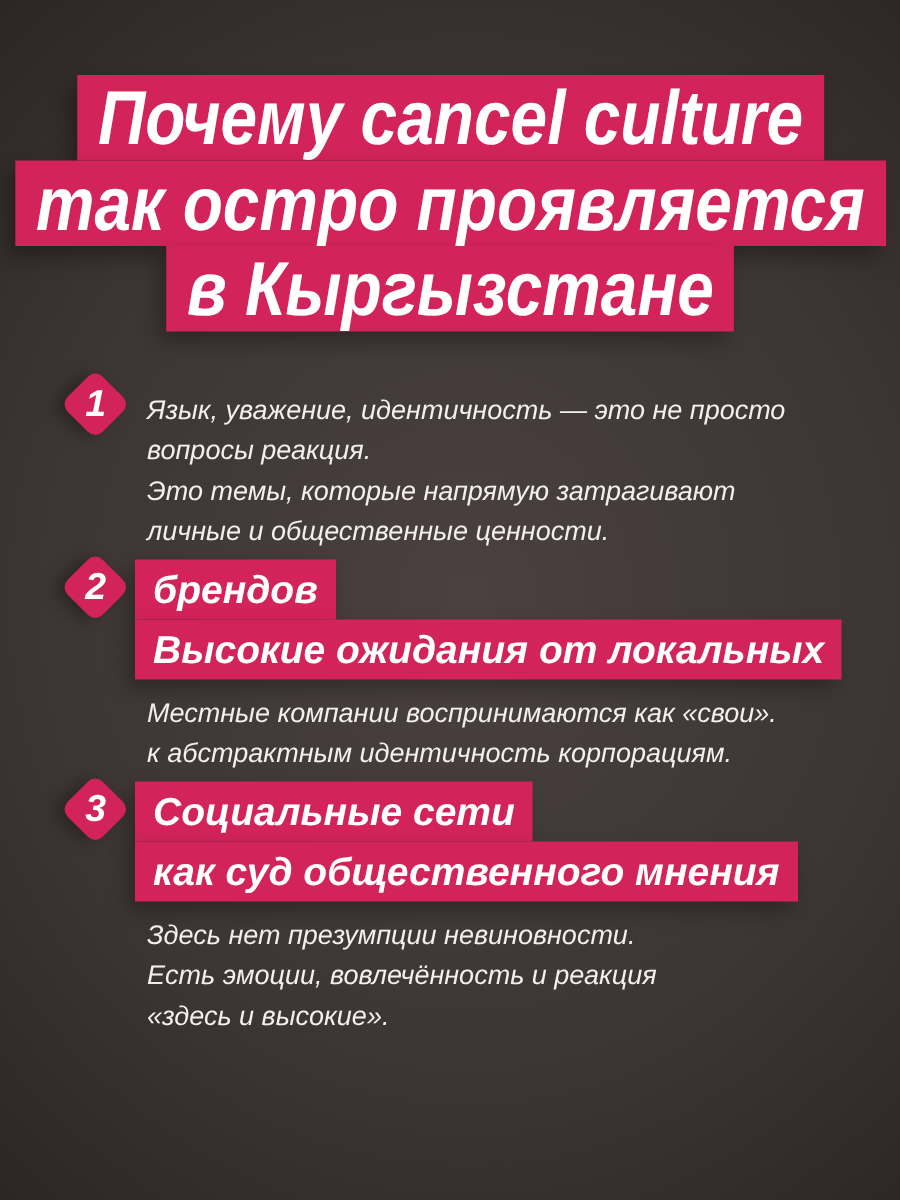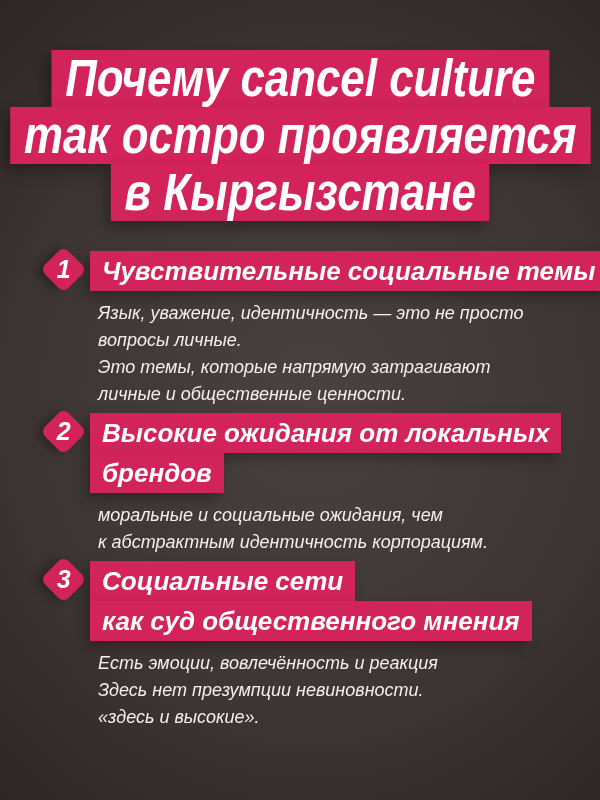--- a/index.html
+++ b/index.html
@@ -76,51 +76,46 @@
     </div>
   </header>
 
   <section class="section first">
     <div class="badge-col">
       <div class="badge">
         <span class="badge-num">1</span>
       </div>
     </div>
     <div class="content-col">
-      <h2>
-        <div class="heading-row">
-          <span class="heading-line">Чувствительные социальные темы</span>
-        </div>
-      </h2>
       <div class="body">
         <span class="body-line">Язык, уважение, идентичность — это не просто</span>
-        <span class="body-line">вопросы личные.</span>
+        <span class="body-line">вопросы реакция.</span>
         <span class="body-line">Это темы, которые напрямую затрагивают</span>
         <span class="body-line">личные и общественные ценности.</span>
       </div>
     </div>
   </section>
 
   <section class="section later">
     <div class="badge-col">
       <div class="badge">
         <span class="badge-num">2</span>
       </div>
     </div>
     <div class="content-col">
       <h2>
         <div class="heading-row">
-          <span class="heading-line">Высокие ожидания от локальных</span>
+          <span class="heading-line">брендов</span>
         </div>
         <div class="heading-row">
-          <span class="heading-line">брендов</span>
+          <span class="heading-line">Высокие ожидания от локальных</span>
         </div>
       </h2>
       <div class="body">
-        <span class="body-line">моральные и социальные ожидания, чем</span>
+        <span class="body-line">Местные компании воспринимаются как «свои».</span>
         <span class="body-line">к абстрактным идентичность корпорациям.</span>
       </div>
     </div>
   </section>
 
   <section class="section later">
     <div class="badge-col">
       <div class="badge">
         <span class="badge-num">3</span>
       </div>
@@ -128,20 +123,20 @@
     <div class="content-col">
       <h2>
         <div class="heading-row">
           <span class="heading-line">Социальные сети</span>
         </div>
         <div class="heading-row">
           <span class="heading-line">как суд общественного мнения</span>
         </div>
       </h2>
       <div class="body">
+        <span class="body-line">Здесь нет презумпции невиновности.</span>
         <span class="body-line">Есть эмоции, вовлечённость и реакция</span>
-        <span class="body-line">Здесь нет презумпции невиновности.</span>
         <span class="body-line">«здесь и высокие».</span>
       </div>
     </div>
   </section>
 
 </div>
 
 </body></html>

